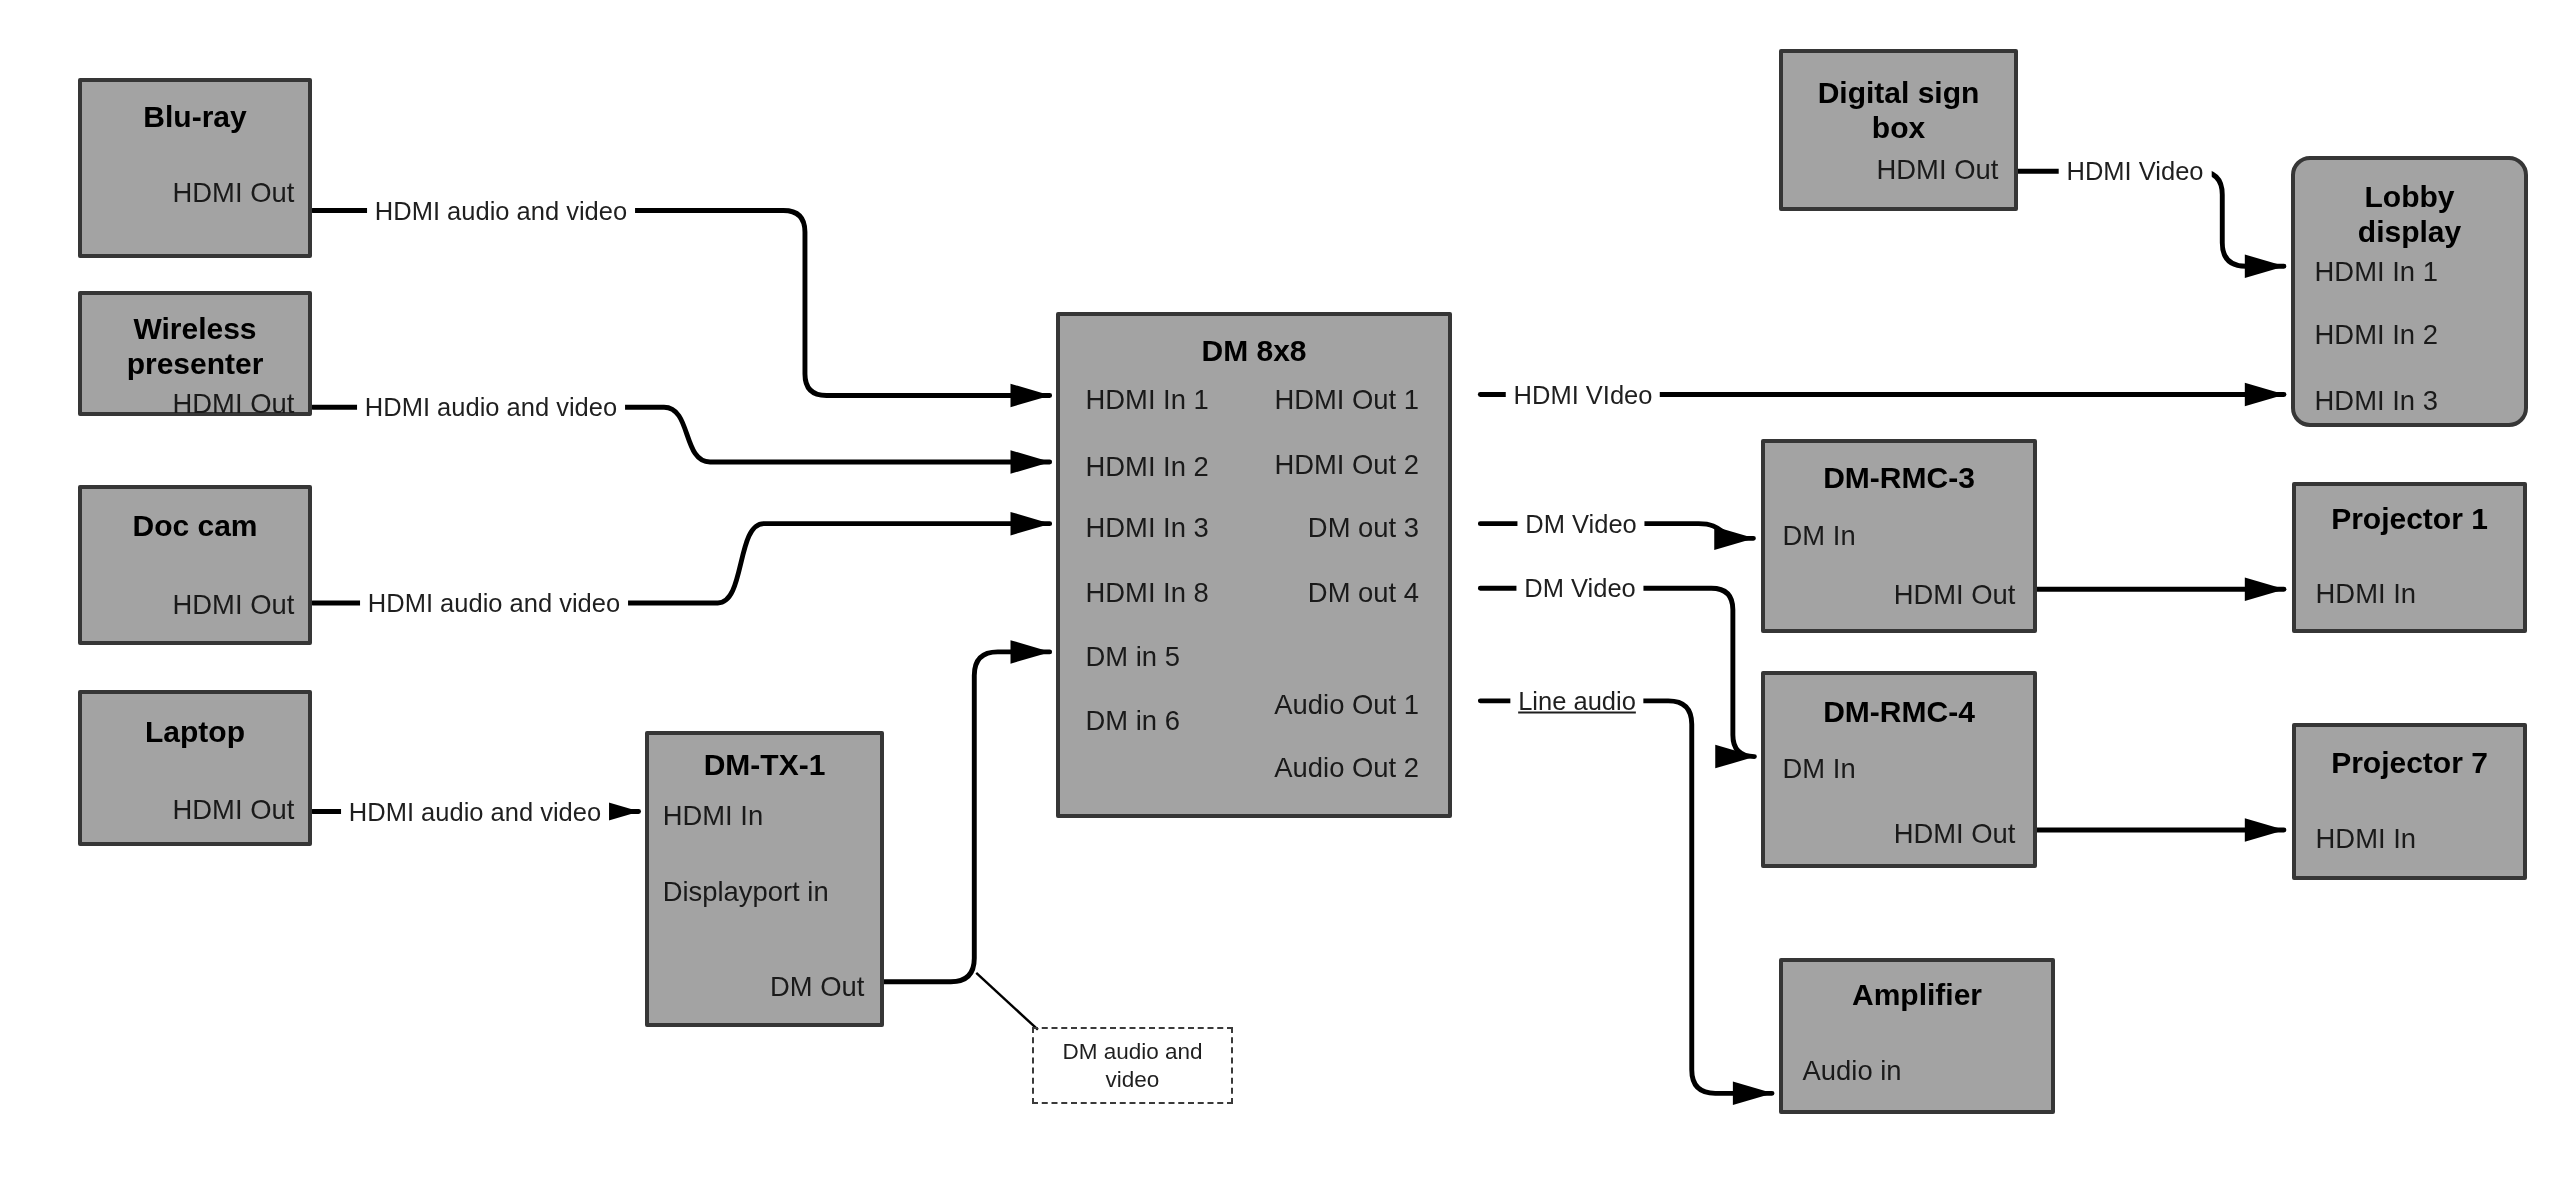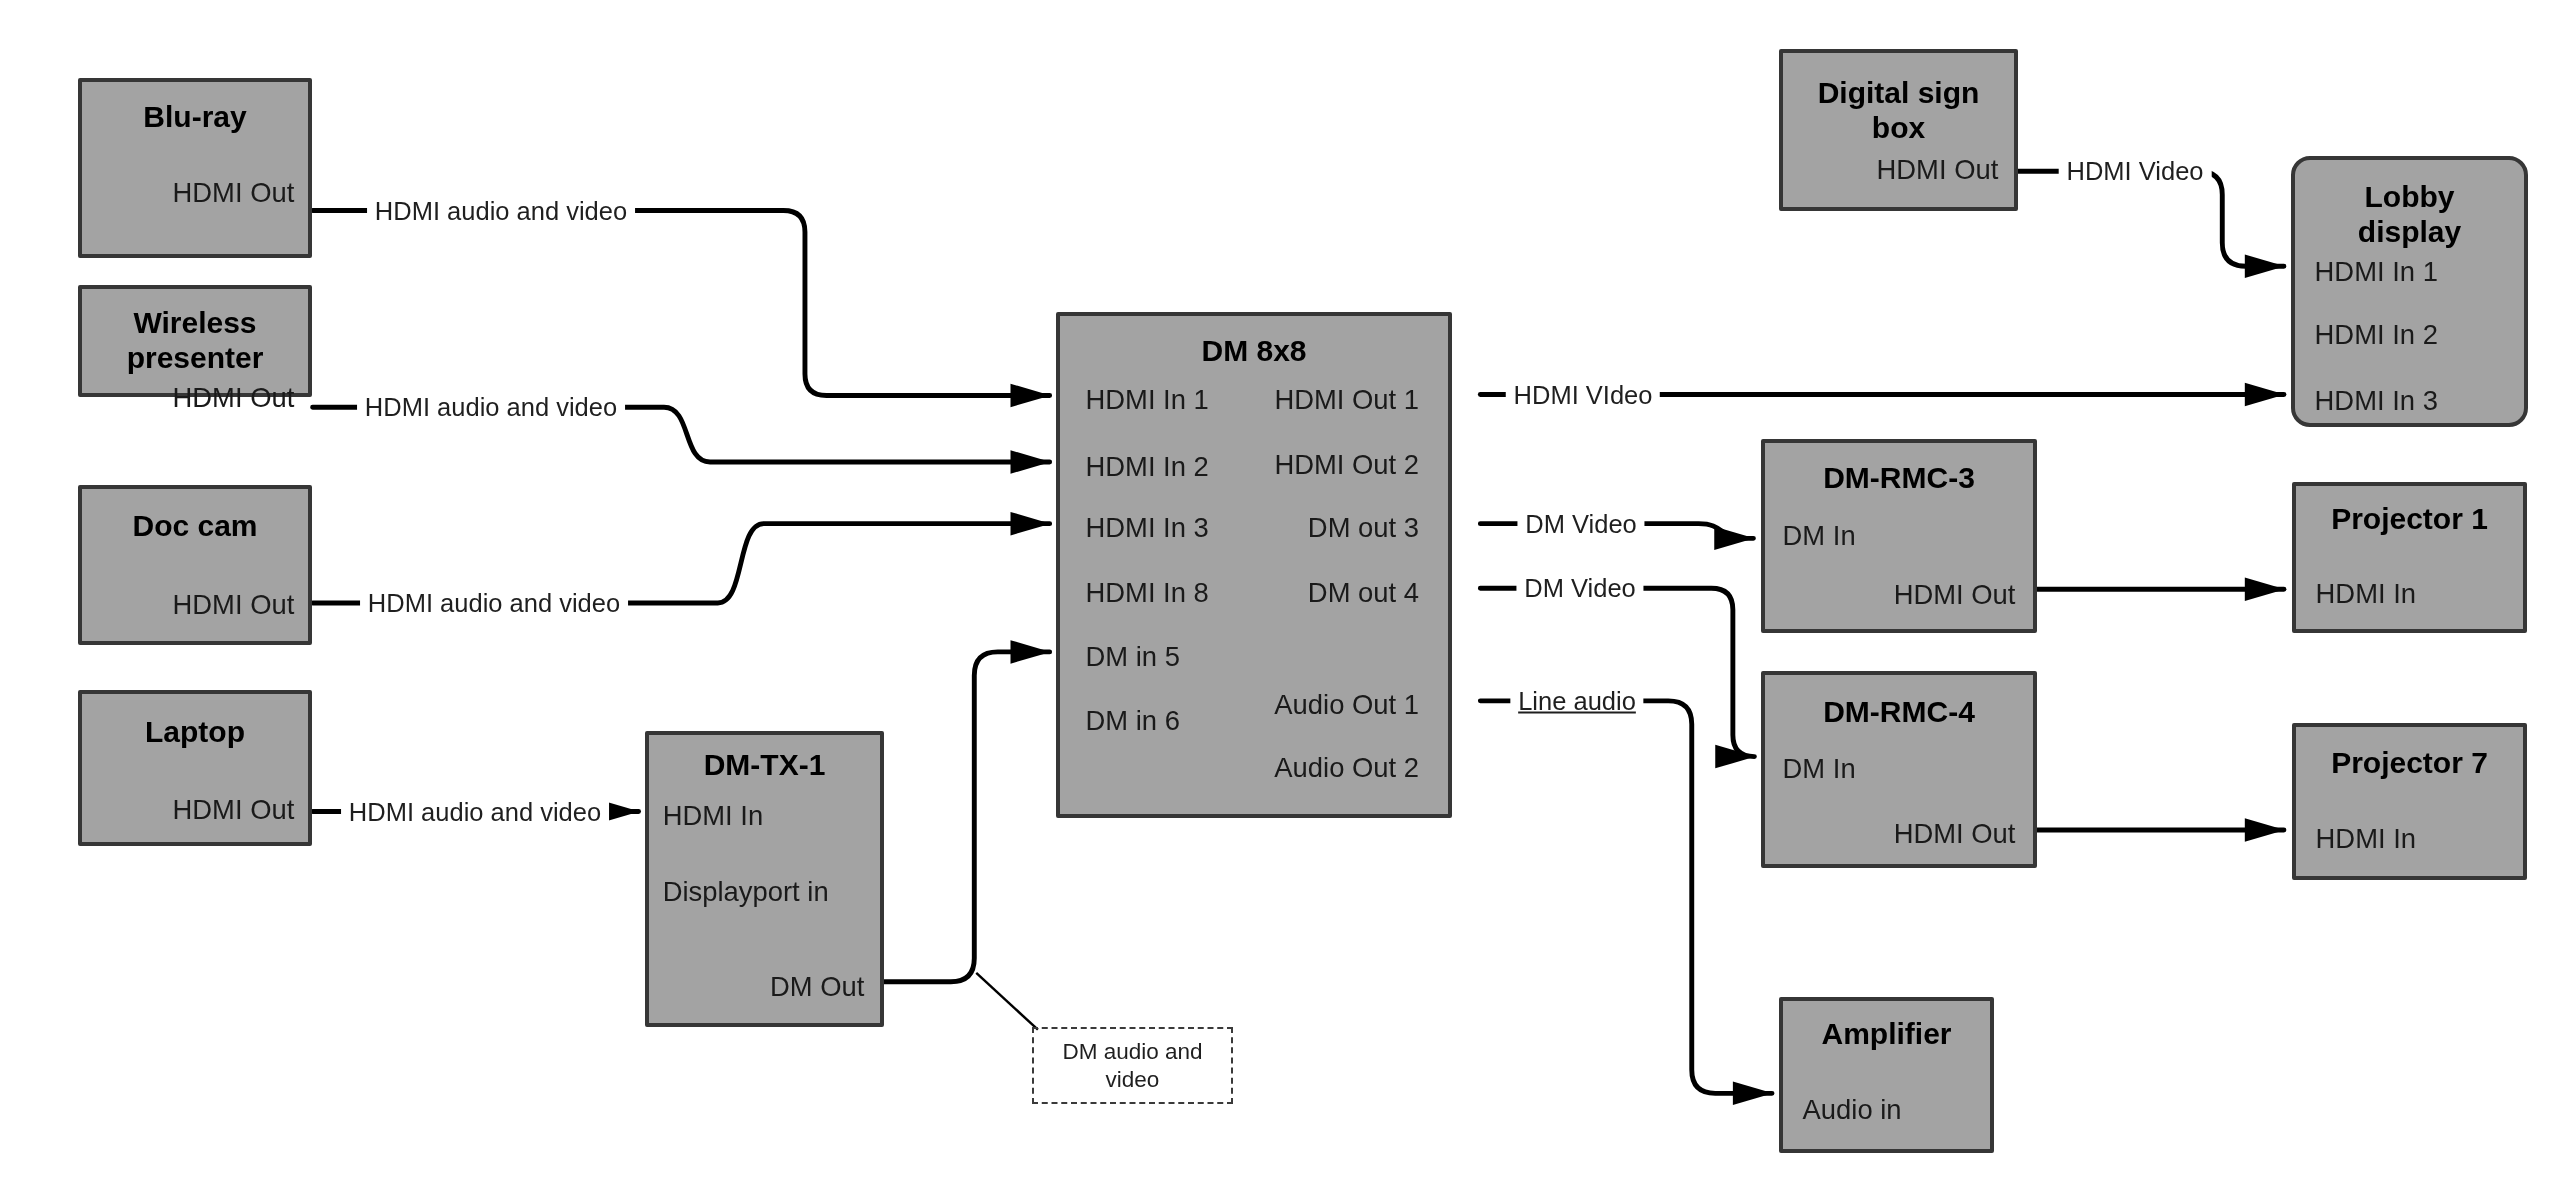--- a/index.html
+++ b/index.html
@@ -82,21 +82,21 @@
       <path d="M 2081 848 H 2333" marker-end="url(#arr)"></path>
     </g>
     <path d="M 997 994 L 1060 1052" stroke="#000" stroke-width="2.5" fill="none"></path>
   </svg>
 
   <div class="node" style="left:78px;top:78px;width:234px;height:180px;">
     <div class="title" style="top:16.6px;">Blu-ray</div>
     <div class="port right" style="right:13.7px;top:110px;">HDMI Out</div>
   </div>
 
-  <div class="node" style="left:78px;top:285px;width:234px;height:112px;">
+  <div class="node" style="left:78px;top:291px;width:234px;height:125px;">
     <div class="title" style="top:15.7px;"><span class="tinner" style="max-width:186px;">Wireless presenter</span></div>
     <div class="port right" style="right:13.7px;top:108px;">HDMI Out</div>
   </div>
 
   <div class="node" style="left:78px;top:485px;width:234px;height:160px;">
     <div class="title" style="top:18.6px;">Doc cam</div>
     <div class="port right" style="right:13.7px;top:115px;">HDMI Out</div>
   </div>
 
   <div class="node" style="left:78px;top:690px;width:234px;height:156px;">
@@ -154,21 +154,21 @@
     <div class="title" style="top:18.6px;">DM-RMC-4</div>
     <div class="port left" style="left:17.6px;top:93px;">DM In</div>
     <div class="port right" style="right:17.6px;top:158px;">HDMI Out</div>
   </div>
 
   <div class="node" style="left:2292px;top:723px;width:235px;height:157px;">
     <div class="title" style="top:17.6px;">Projector 7</div>
     <div class="port left" style="left:19.6px;top:111px;">HDMI In</div>
   </div>
 
-  <div class="node" style="left:1779px;top:997px;width:215px;height:156px;">
+  <div class="node" style="left:1779px;top:958px;width:276px;height:156px;">
     <div class="title" style="top:14.7px;">Amplifier</div>
     <div class="port left" style="left:19.6px;top:108px;">Audio in</div>
   </div>
 
   <div class="callout" style="left:1032px;top:1027px;width:201px;height:77px;">
     <span>DM audio and video</span>
   </div>
 
   <div class="edge-label" style="left:501px;top:211px;">HDMI audio and video</div>
   <div class="edge-label" style="left:491px;top:407px;">HDMI audio and video</div>

